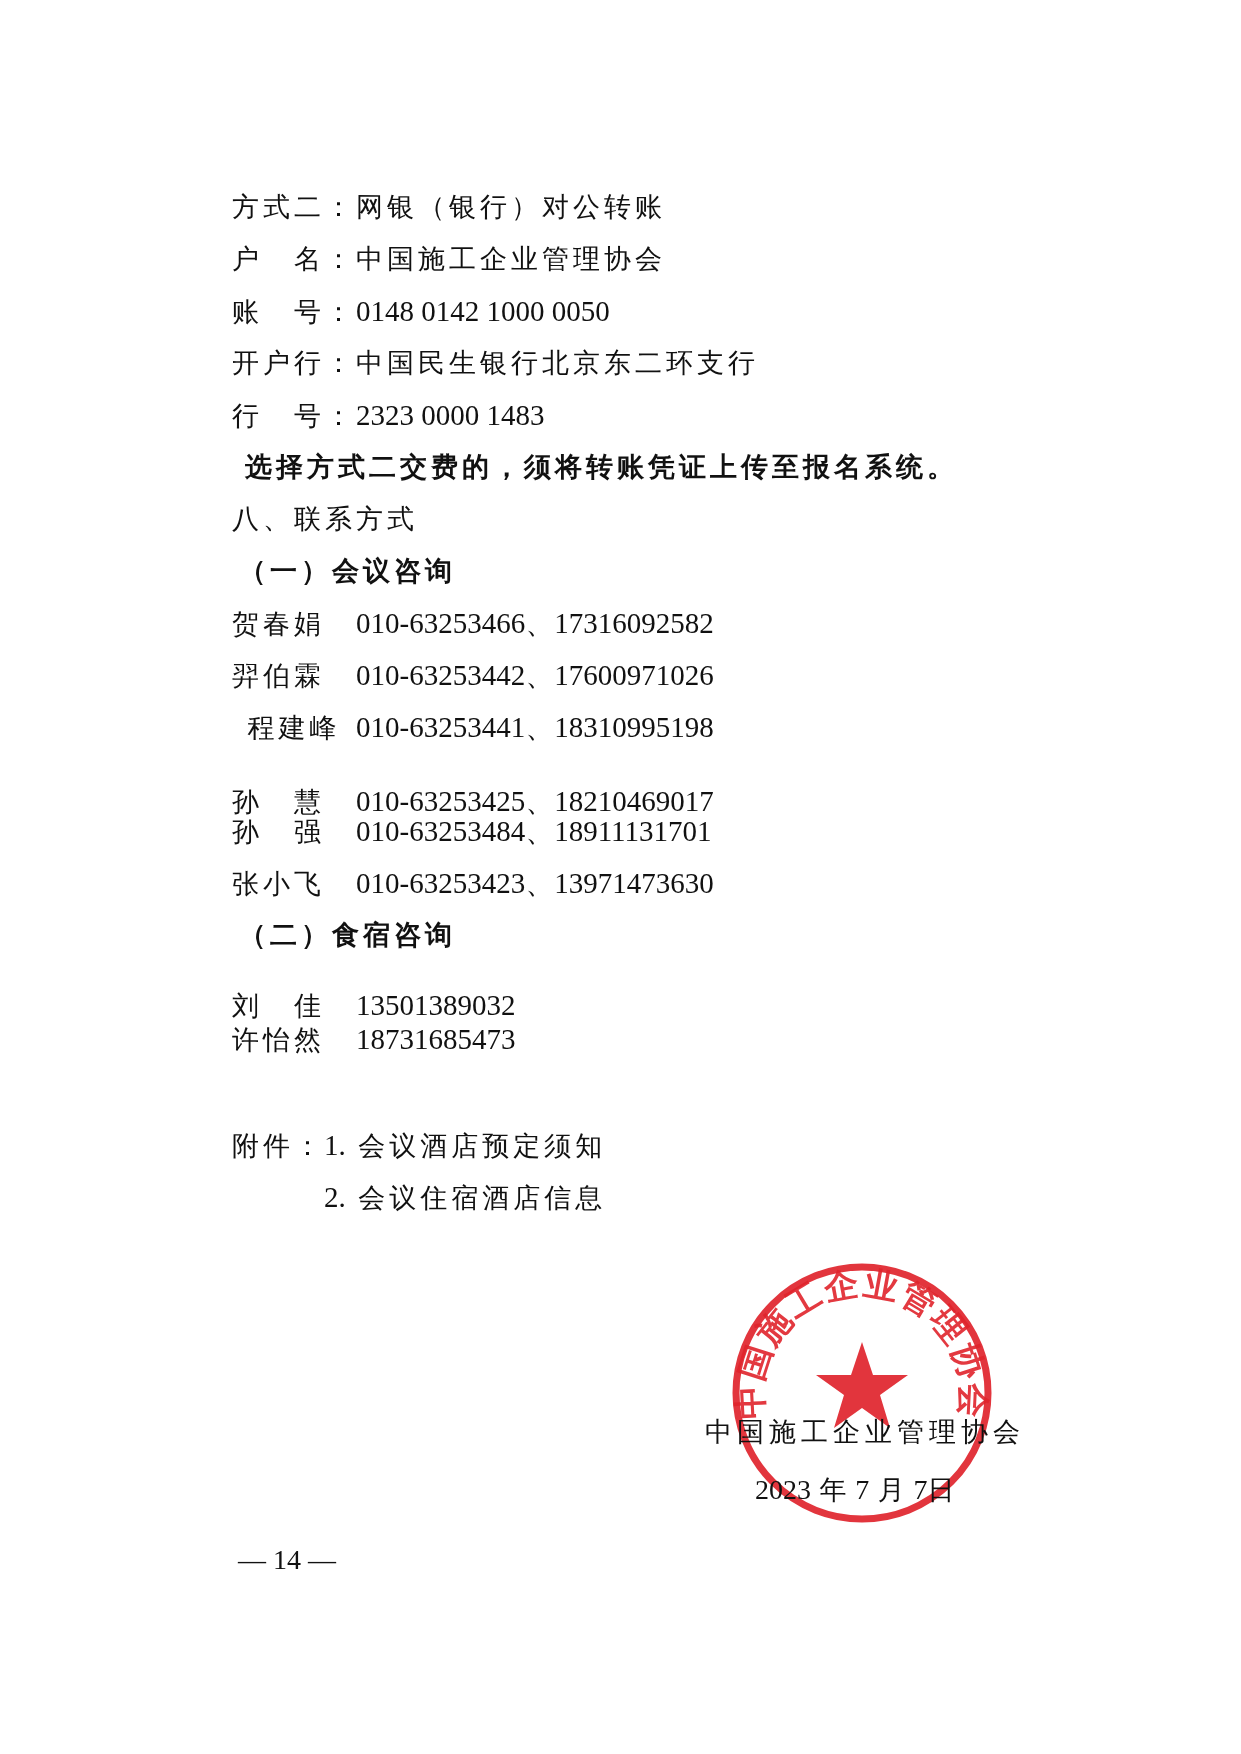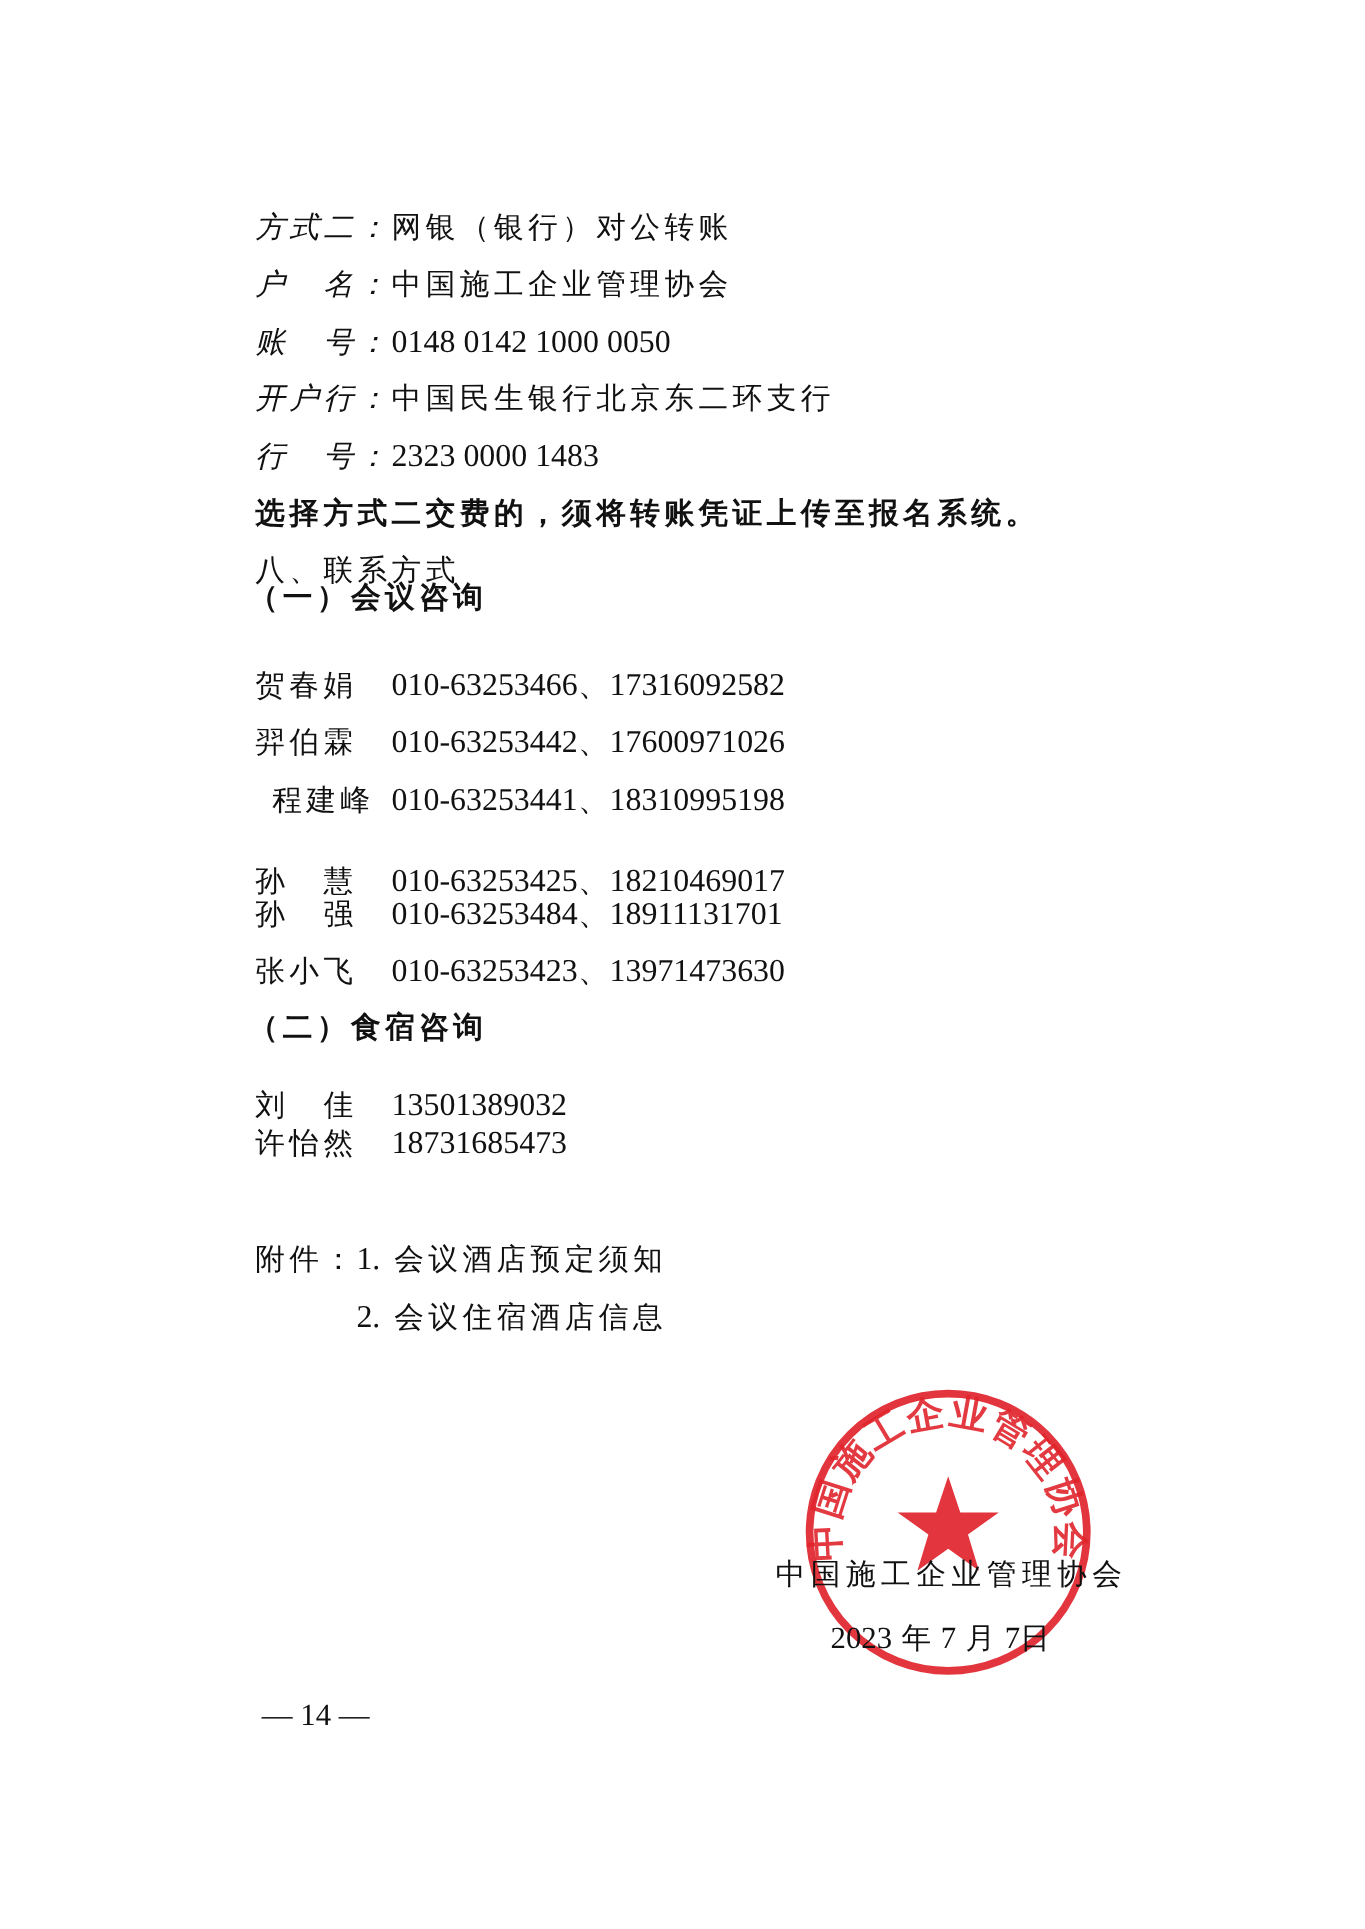--- a/index.html
+++ b/index.html
@@ -1,20 +1,20 @@
 <!DOCTYPE html>
 <html><head>
 <meta charset="utf-8">
 <style>
   html, body { margin:0; padding:0; background:#ffffff; }
   body { width:1241px; height:1754px; position:relative; overflow:hidden;
          font-family: "DejaVu Serif", "Liberation Serif", serif; color:#111; }
   .line { position:absolute; left:232px; height:52px; line-height:52px; font-size:27px; white-space:nowrap; letter-spacing:4px; }
-  .bold { font-weight:bold; }
-  .label { display:inline-block; width:124px;font-style:italic; }
+  .bold { font-weight:bold;margin-left:13px; }
+  .label { display:inline-block; width:124px; }
   .num { font-family: "Liberation Serif", serif; font-size:29px; letter-spacing:0; }
   .contact-name { display:inline-block; width:124px; }
   .stamp { position:absolute; left:731px; top:1262px; width:262px; height:262px; }
   .sign { position:absolute; left:705px; top:1406px; font-size:27px; letter-spacing:5px; line-height:52px; white-space:nowrap; }
   .date { position:absolute; left:755px; top:1464px; font-size:27px; line-height:52px; white-space:nowrap; }
   .date .num { font-size:28px; }
   .pageno { position:absolute; left:198px; top:1540px; font-family:"Liberation Serif", serif; font-size:28px; line-height:40px; white-space:nowrap;margin-left:40px; }
   .attach-indent { display:inline-block; width:92px; }
 </style>
 </head>
@@ -31,21 +31,21 @@
 </div>
 <div class="line" style="top:337px;text-align:right;">
   <span class="label">开户行：</span><span>中国民生银行北京东二环支行</span>
 </div>
 <div class="line" style="top:389px;">
   <span class="label">行　号：</span><span class="num">2323 0000 1483</span>
 </div>
 <div class="line bold" style="top:441px;">选择方式二交费的，须将转账凭证上传至报名系统。</div>
 
 <div class="line" style="top:493px;">八、联系方式</div>
-<div class="line bold" style="top:518px; left:226px;">（一）会议咨询</div>
+<div class="line bold" style="top:545px; left:226px;">（一）会议咨询</div>
 
 <div class="line" style="top:597px;">
   <span class="contact-name">贺春娟</span><span class="num">010-63253466、17316092582</span>
 </div>
 <div class="line" style="top:649px;">
   <span class="contact-name">羿伯霖</span><span class="num">010-63253442、17600971026</span>
 </div>
 <div class="line" style="top:701px;text-align:center;">
   <span class="contact-name">程建峰</span><span class="num">010-63253441、18310995198</span>
 </div>

